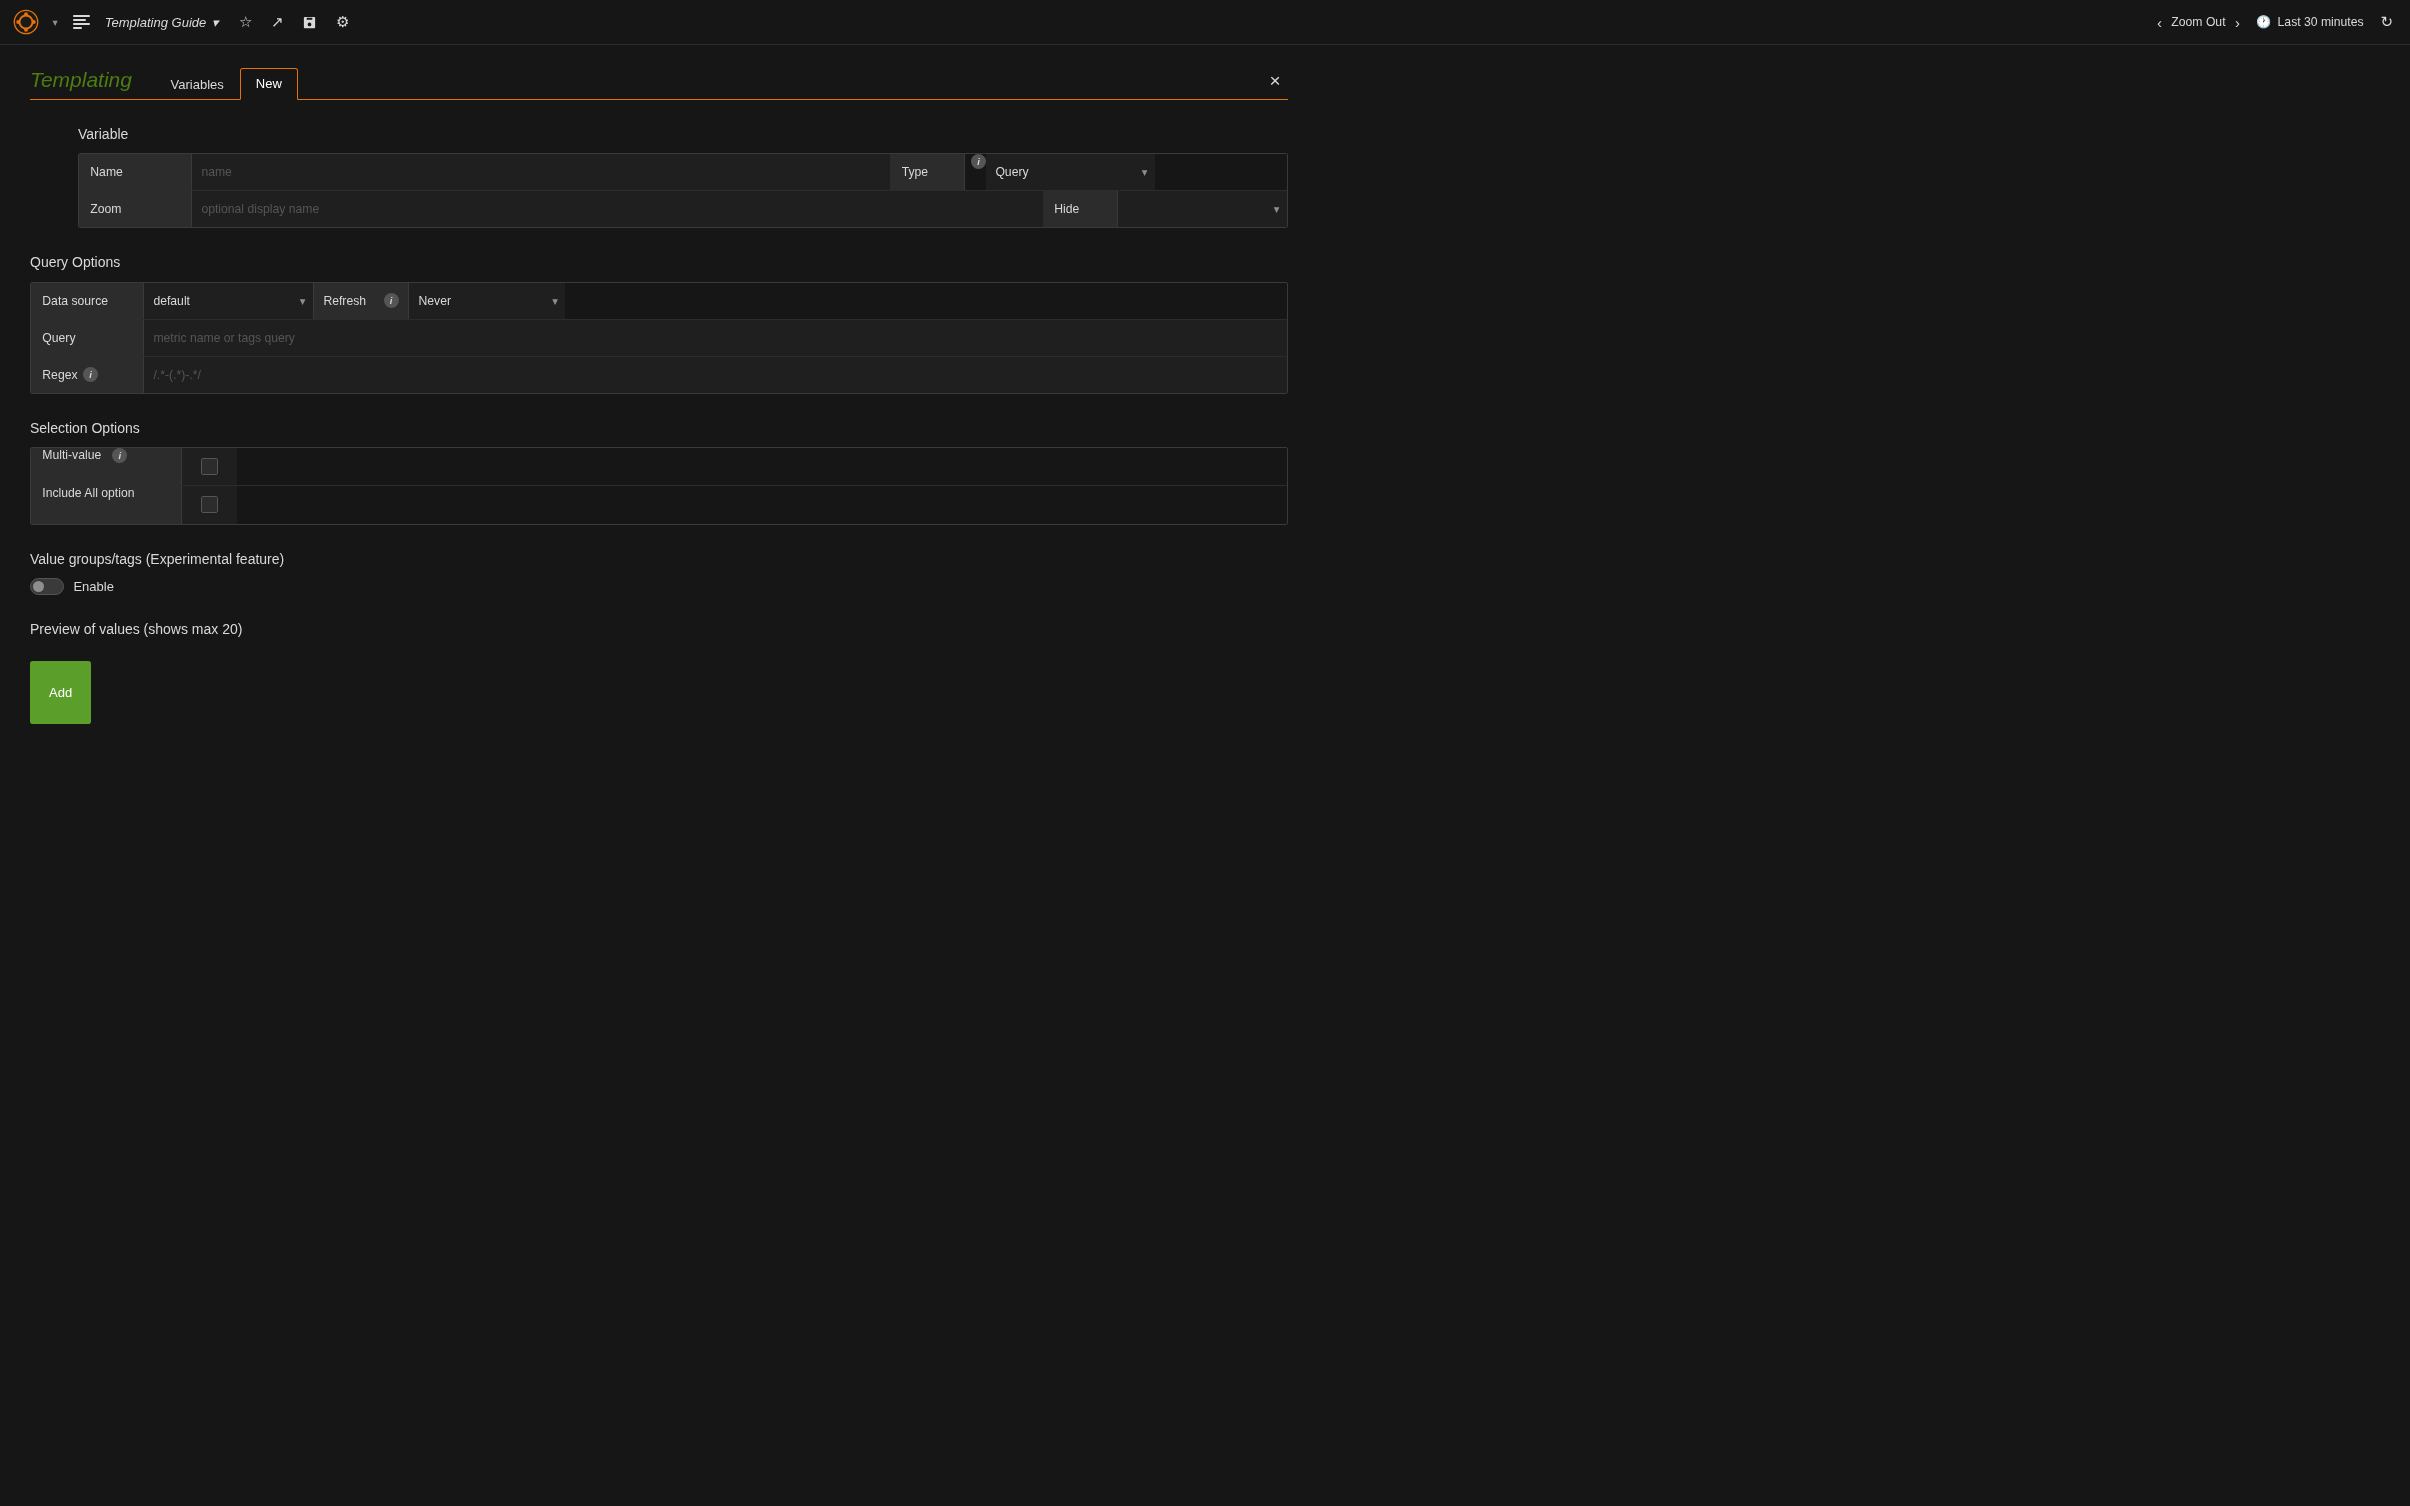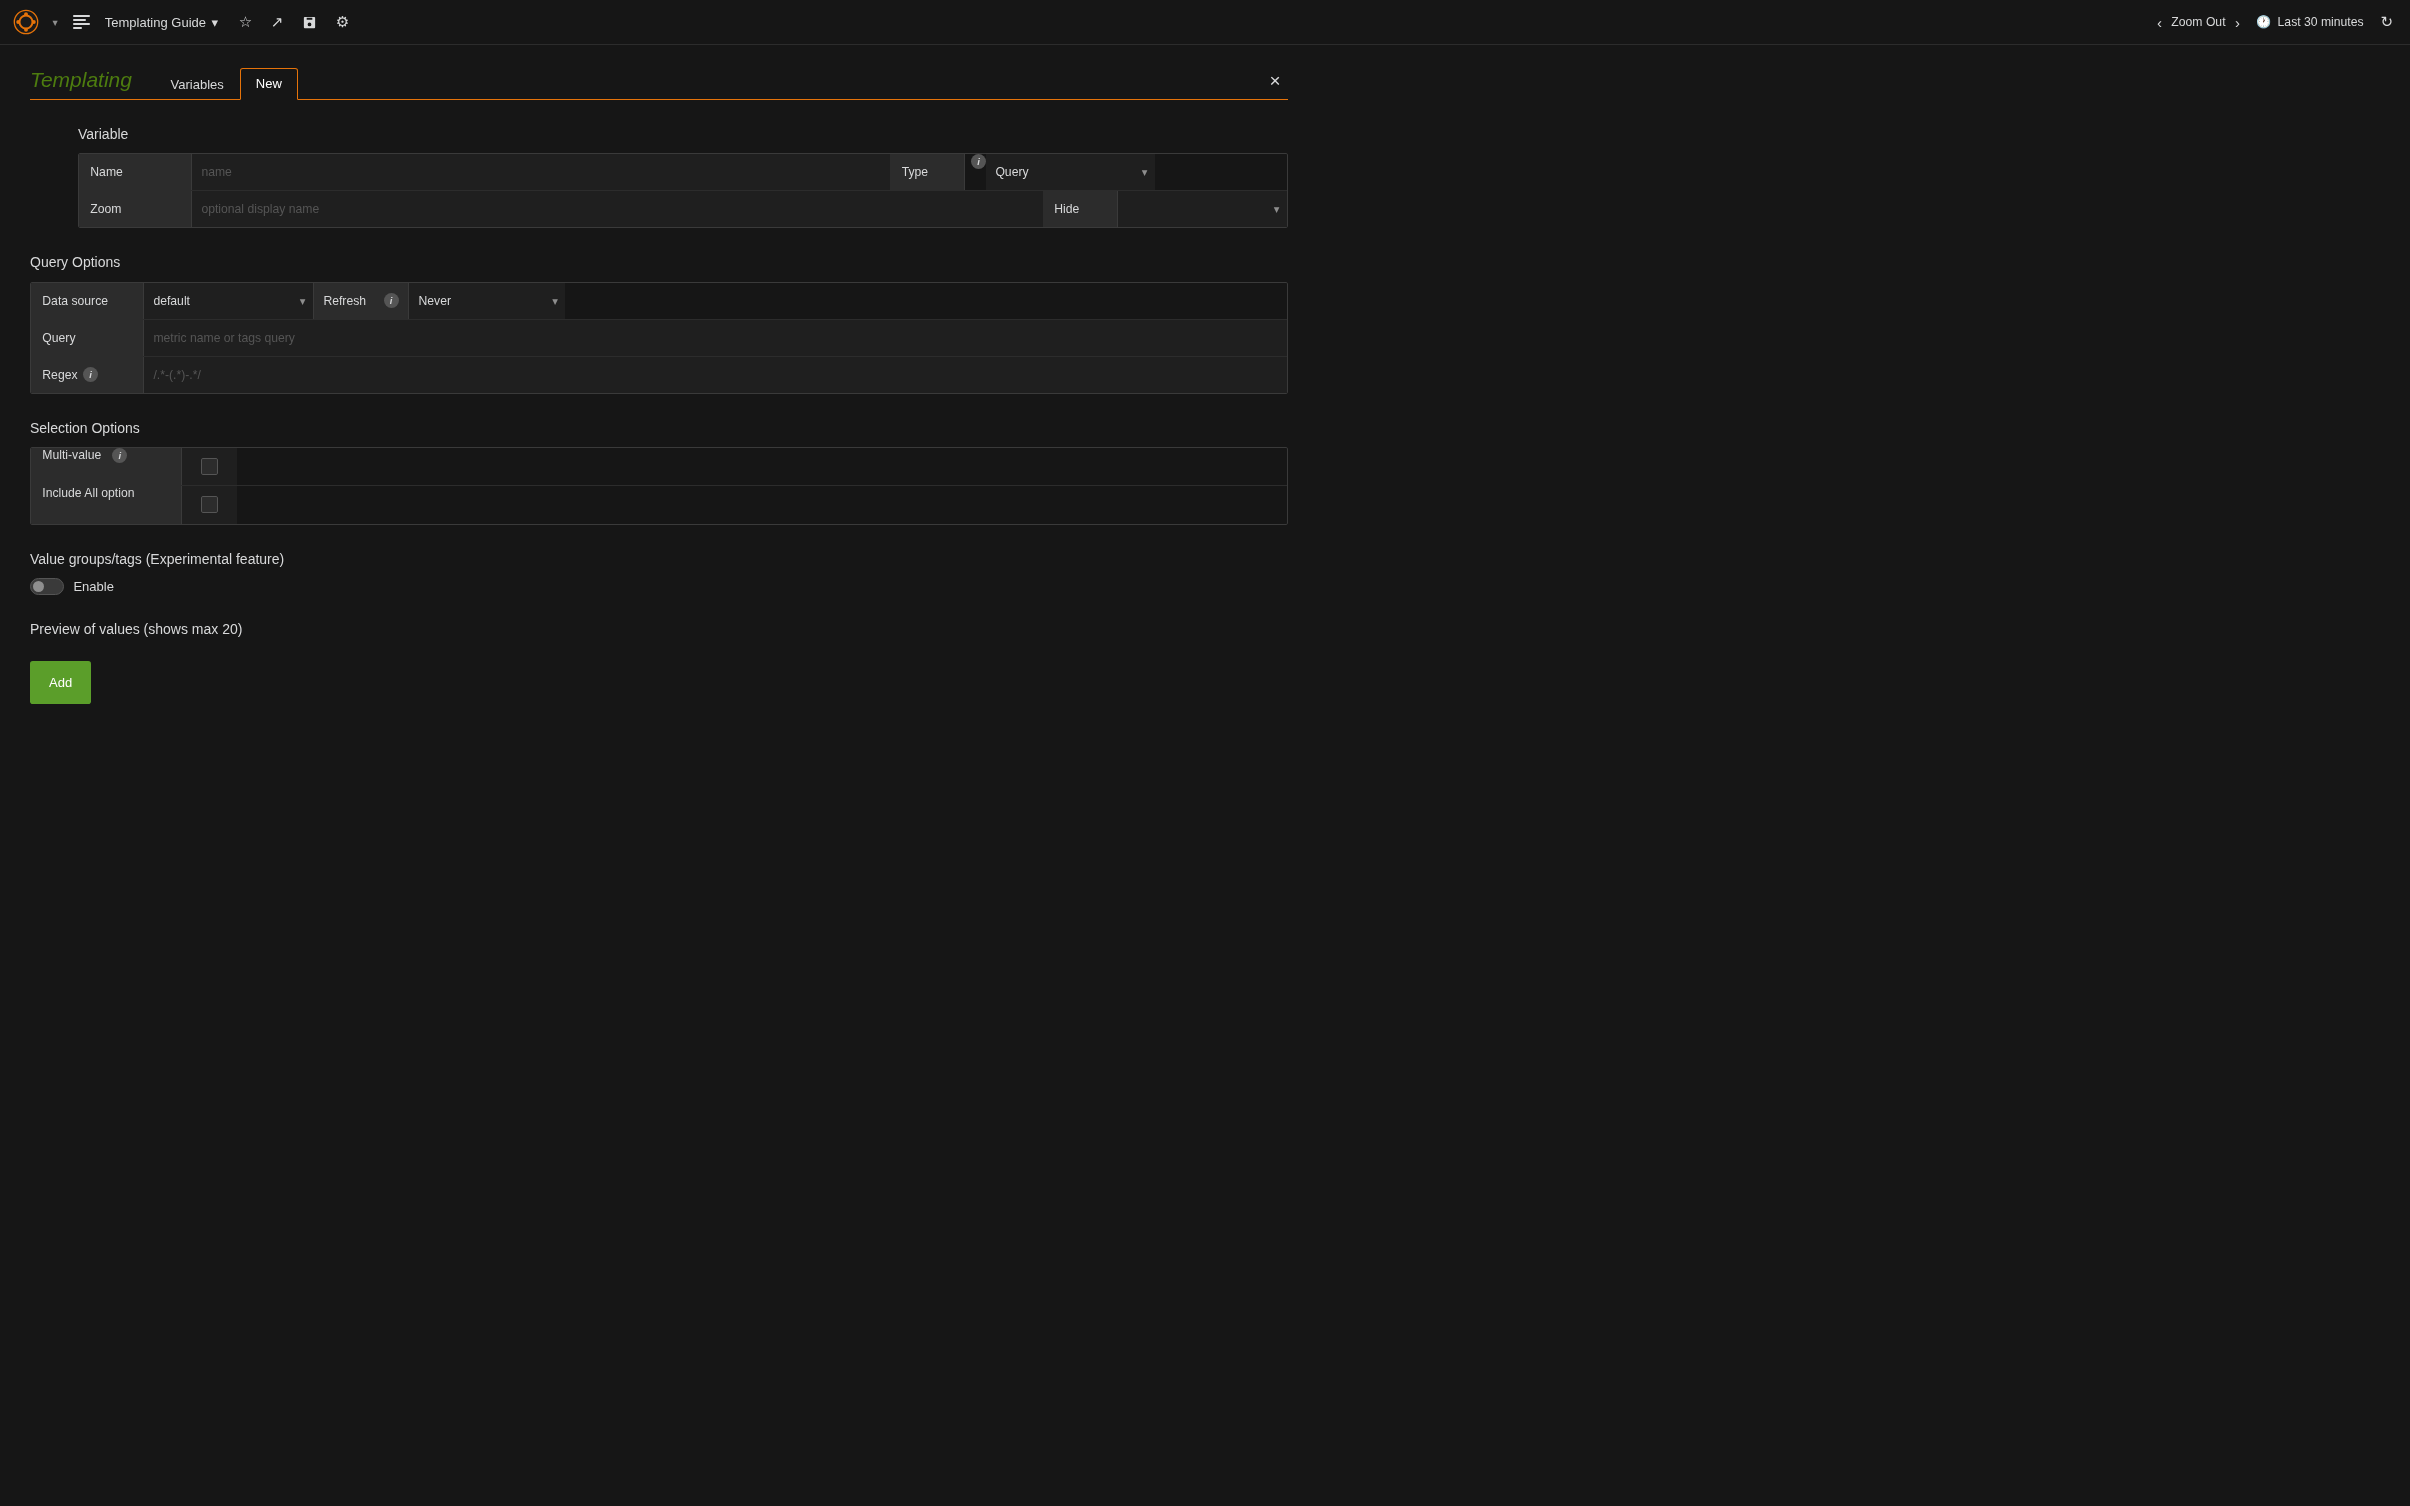--- a/index.html
+++ b/index.html
@@ -34,20 +34,21 @@
       display: flex;
       align-items: center;
       gap: 5.6px;
       color: #d8d9da;
       background: transparent;
       border: none;
       cursor: pointer;
       font-size: 13px;
       padding: 3.8px 7.5px;
       border-radius: 2.8px;
+      font-style: italic;
     }
     .topbar-icon-btn {
       background: transparent;
       border: none;
       color: #d8d9da;
       cursor: pointer;
       padding: 5.6px;
       border-radius: 2.8px;
       font-size: 15px;
       display: flex;
@@ -340,21 +341,21 @@
     
     .preview-section {
       margin-bottom: 16px;
     }
 
     
     .add-button {
       background: #5b9e2a;
       color: #fff;
       border: none;
-      padding: 14px 19px;
+      padding: 24px 19px;
       font-size: 13px;
       border-radius: 2.8px;
       cursor: pointer;
       margin-top: 7.5px;
     }
 
     
     .grafana-logo {
       display: flex;
       align-items: center;

